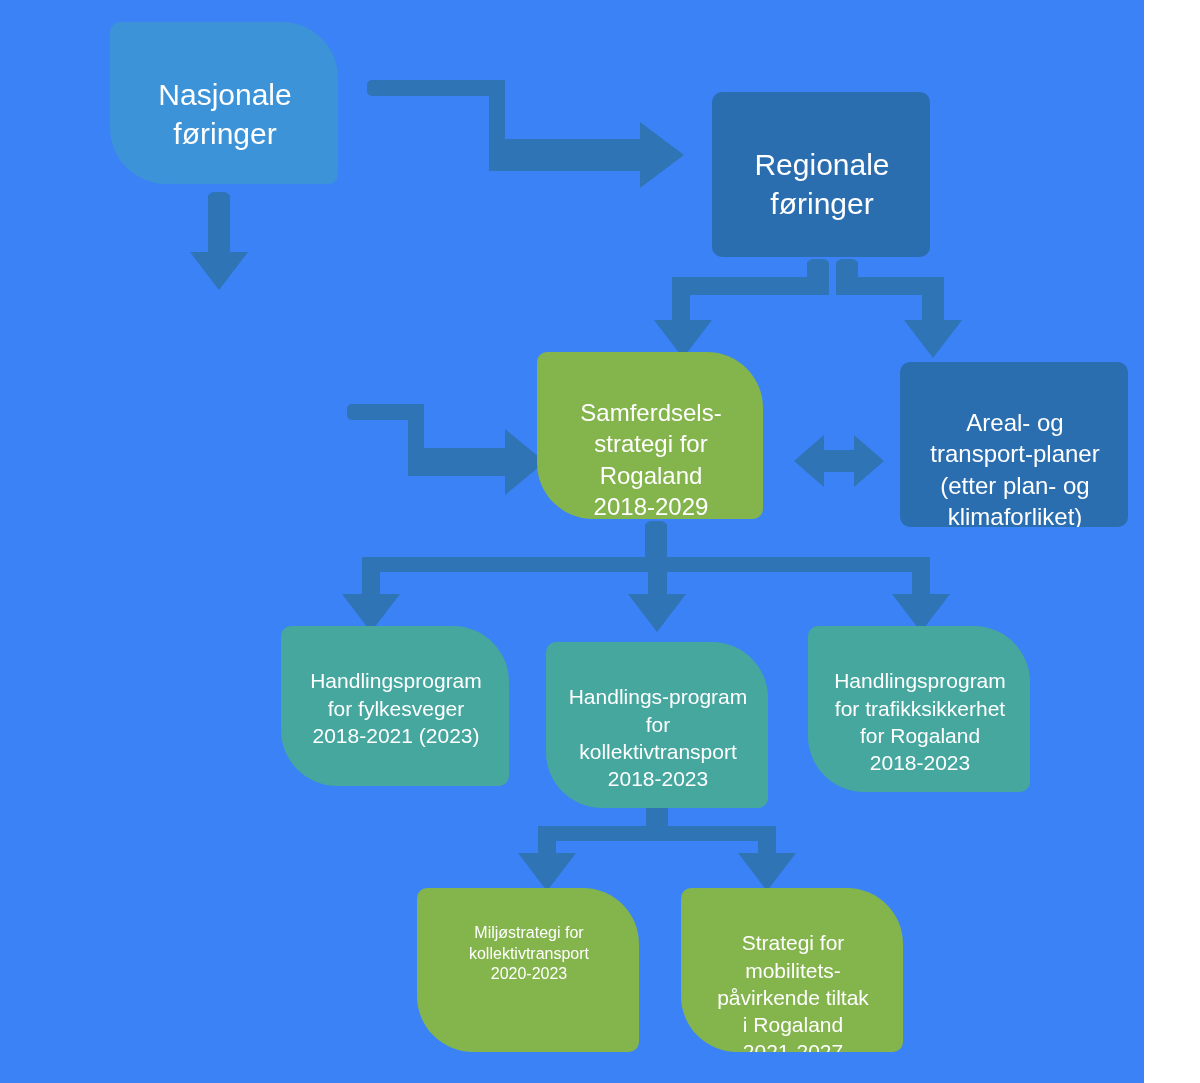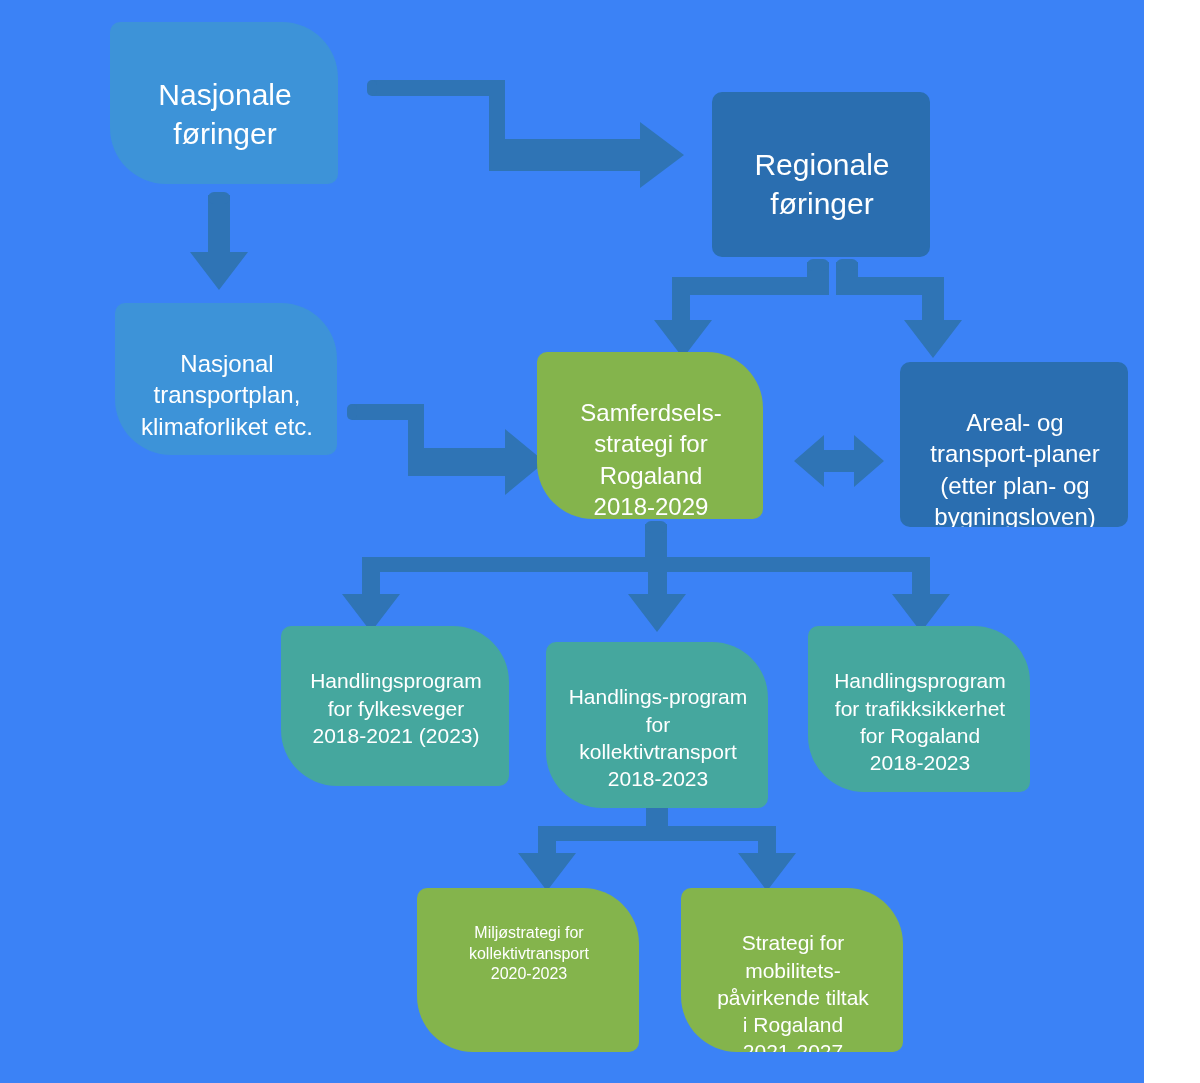--- a/index.html
+++ b/index.html
@@ -86,38 +86,33 @@
   <div class="node c-blue-light" style="left:110px;top:22px;width:228px;height:162px;font-size:30px;">
     <span class="txt">Nasjonale
 føringer</span>
   </div>
 
   <div class="node c-blue-dark" style="left:712px;top:92px;width:218px;height:165px;font-size:30px;">
     <span class="txt">Regionale
 føringer</span>
   </div>
 
-  <div class="node c-blue-light" style="left:115px;top:303px;width:222px;height:152px;font-size:24px;">
-    <span class="txt">Nasjonal
-transportplan,
-klimaforliket etc.</span>
-  </div>
 
   <div class="node c-green" style="left:537px;top:352px;width:226px;height:167px;font-size:24px;padding-left:20px;">
     <span class="txt">Samferdsels-
 strategi for
 Rogaland
 2018-2029</span>
   </div>
 
   <div class="node c-blue-dark" style="left:900px;top:362px;width:228px;height:165px;font-size:24px;">
     <span class="txt">Areal- og
 transport-planer
 (etter plan- og
-bygningsloven)</span>
+klimaforliket)</span>
   </div>
 
   <div class="node c-teal" style="left:281px;top:626px;width:228px;height:160px;font-size:21px;">
     <span class="txt">Handlingsprogram
 for fylkesveger
 2018-2021 (2023)</span>
   </div>
 
   <div class="node c-teal" style="left:546px;top:626px;width:222px;height:166px;font-size:21px;margin-top:16px;">
     <span class="txt">Handlings-program

